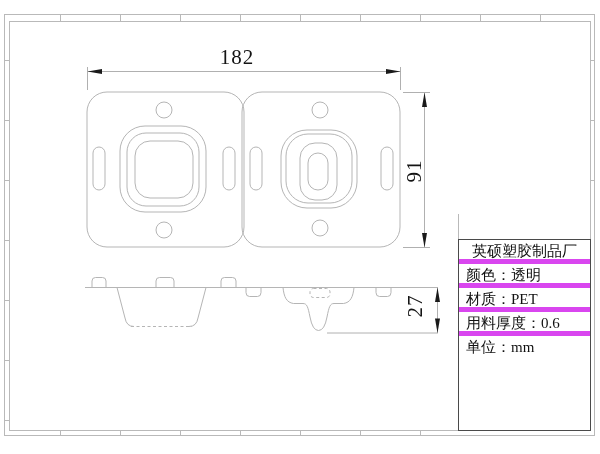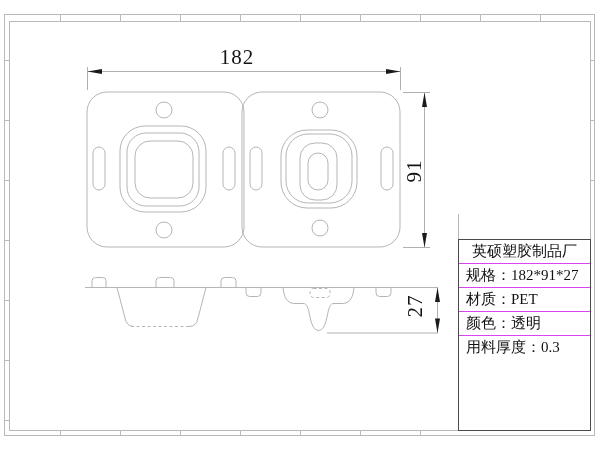--- a/index.html
+++ b/index.html
@@ -12,21 +12,21 @@
     position:absolute;color:#141414;font-size:21px;line-height:22px;
     text-align:center;letter-spacing:1px;white-space:nowrap;
   }
   .dim-label.rot{transform:rotate(-90deg);}
   .titleblock{
     position:absolute;left:458px;top:239px;width:133px;height:192px;
     border:1px solid #4a4a4a;box-sizing:border-box;background:#ffffff;
   }
   .tb-row{
     height:24px;line-height:23px;box-sizing:border-box;
-    border-bottom:1px solid #d946ef;
+    border-bottom:5px solid #d946ef;
     font-size:15px;color:#111111;padding-left:7px;white-space:nowrap;overflow:hidden;
   }
   .tb-row:last-child{border-bottom:none;}
   .tb-row.center{text-align:center;padding-left:0;}
 </style>
 </head>
 <body>
 
 <div class="sheet">
 
@@ -108,19 +108,19 @@
   </svg>
 
   <div class="dim-label" style="left:207px;top:46px;width:60px;">182</div>
 
   <div class="dim-label rot" style="left:394px;top:160px;width:40px;height:22px;">91</div>
 
   <div class="dim-label rot" style="left:395px;top:295px;width:40px;height:22px;">27</div>
 
   <div class="titleblock">
     <div class="tb-row center">英硕塑胶制品厂</div>
-    <div class="tb-row">规格：182*91*27</div>
+    <div class="tb-row">颜色：透明</div>
     <div class="tb-row">材质：PET</div>
-    <div class="tb-row">颜色：透明</div>
-    <div class="tb-row">用料厚度：0.3</div>
+    <div class="tb-row">用料厚度：0.6</div>
+    <div class="tb-row">单位：mm</div>
   </div>
 
 </div>
 
 </body></html>

